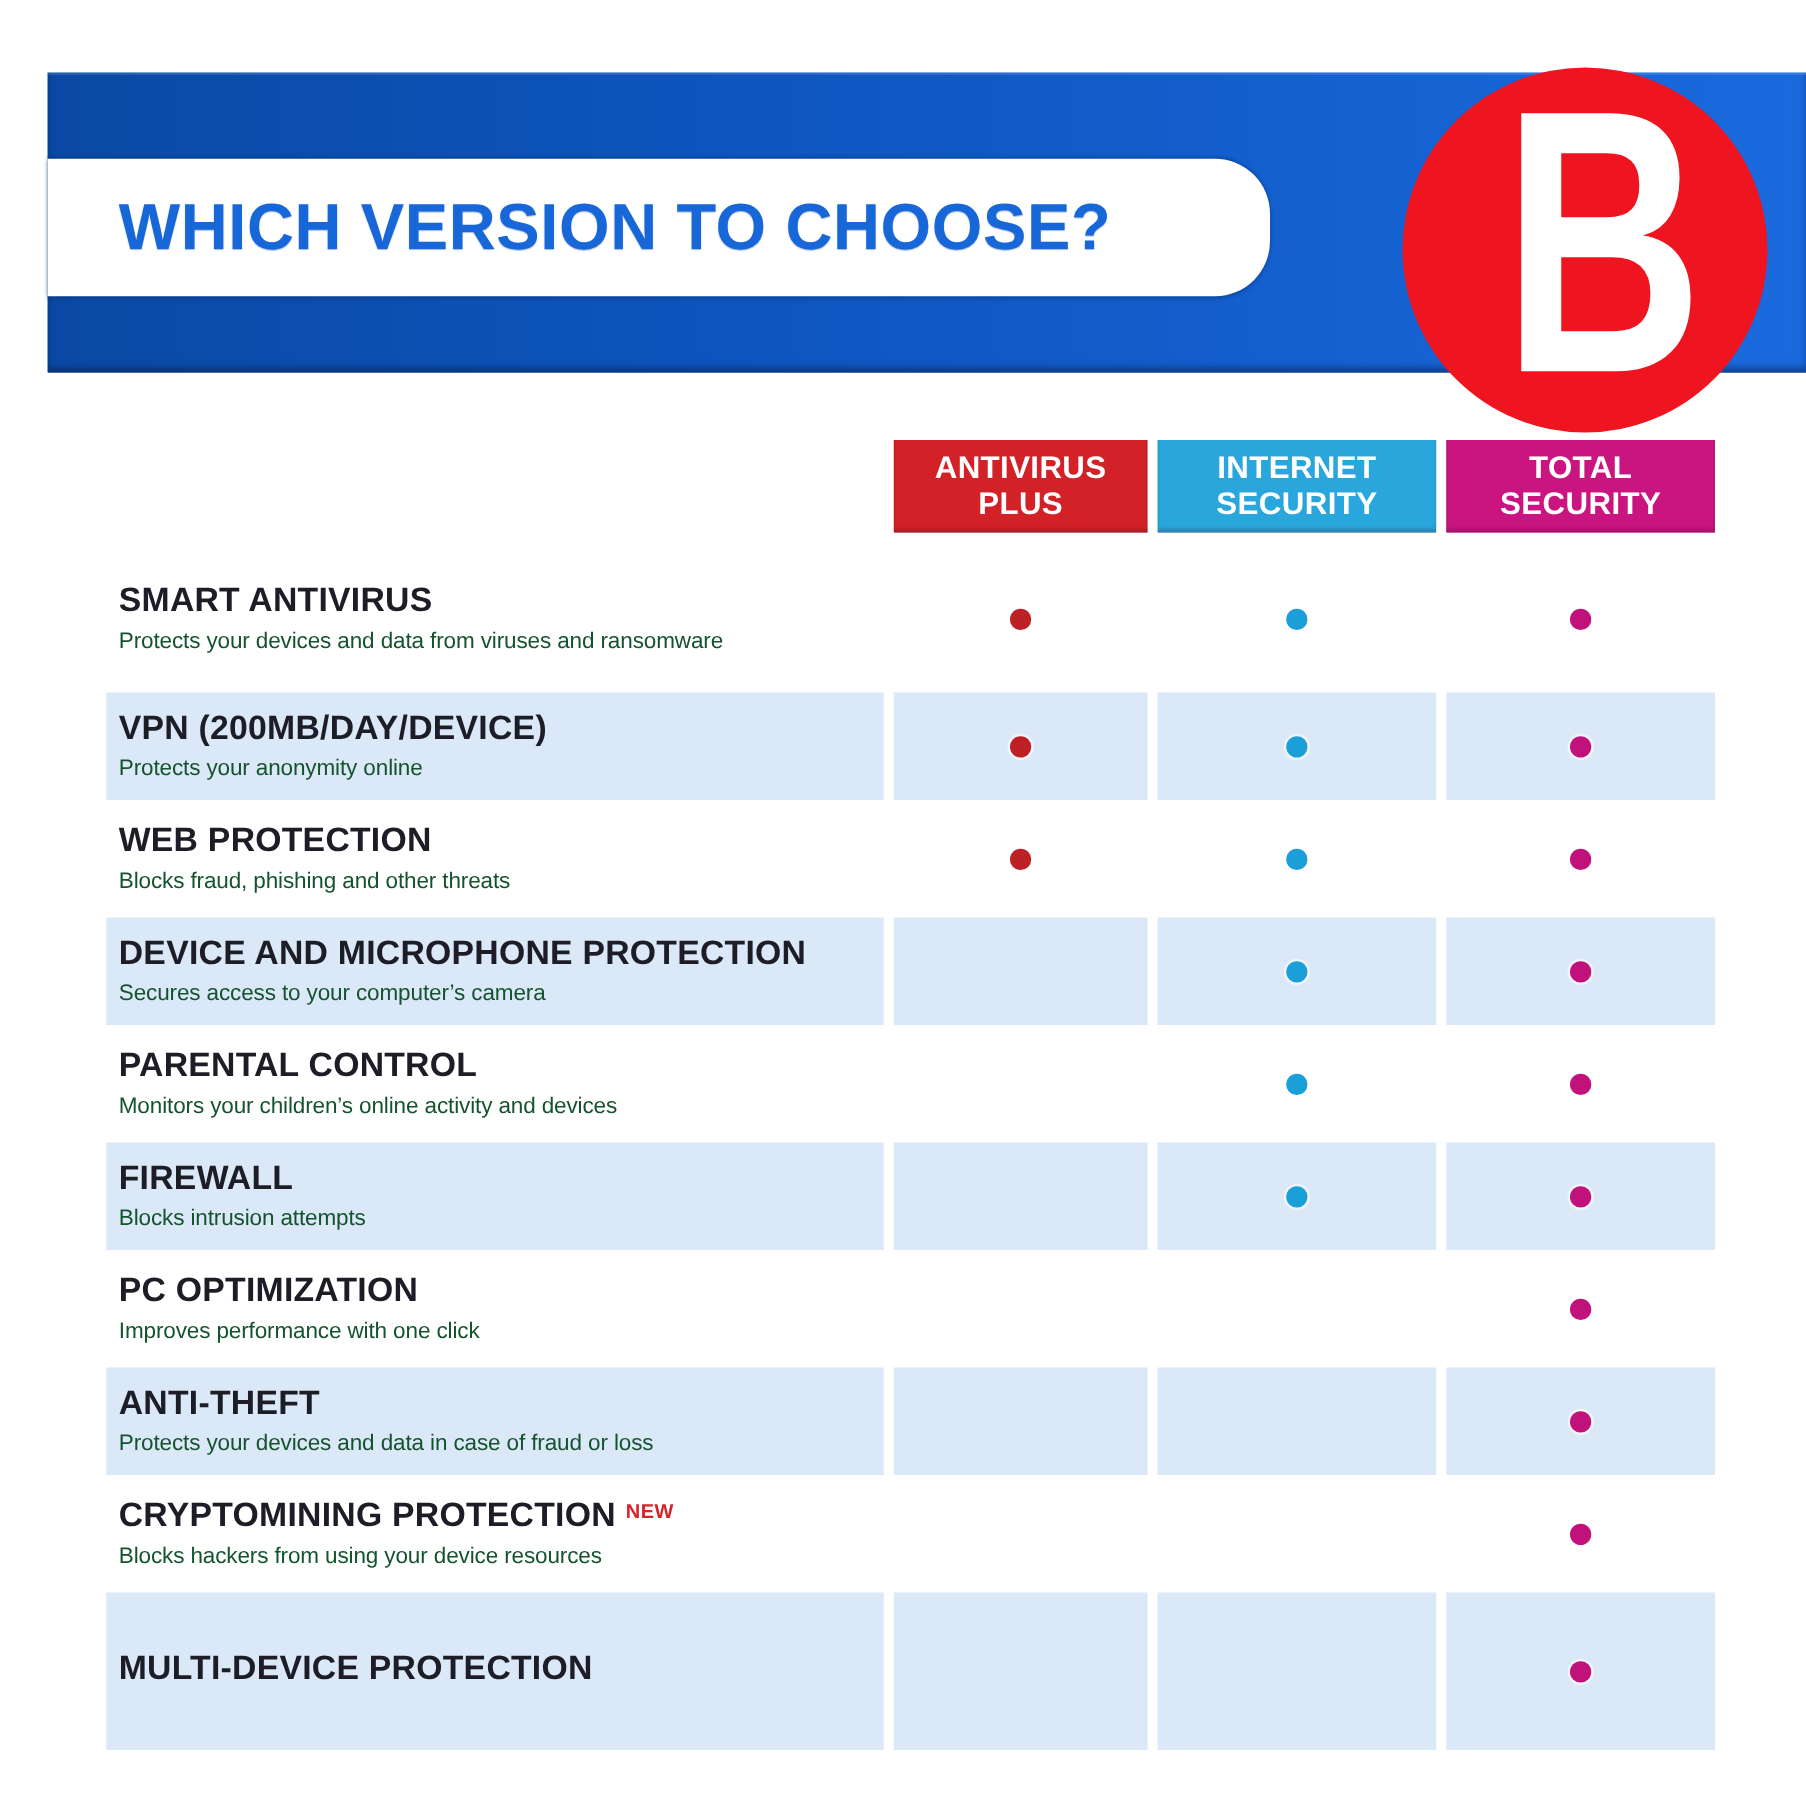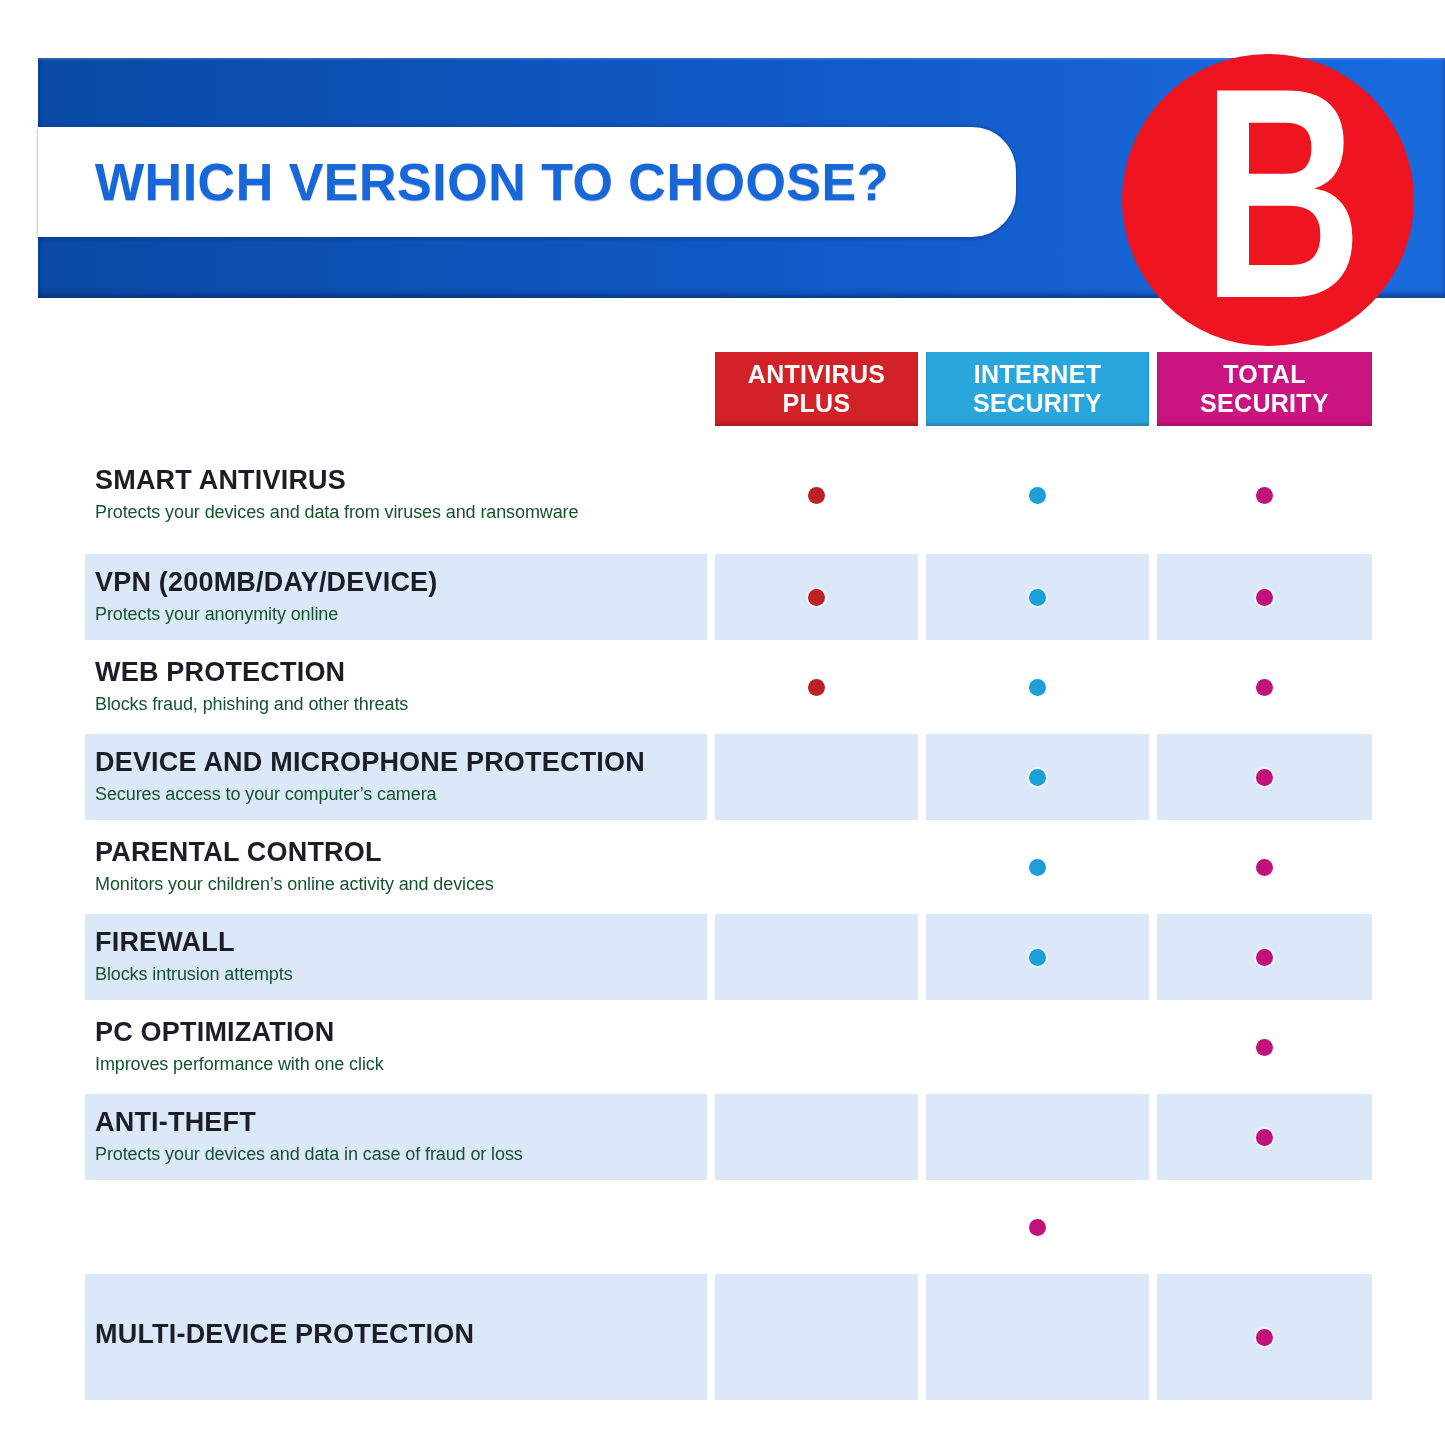--- a/index.html
+++ b/index.html
@@ -213,20 +213,24 @@
       <div class="f-desc">Protects your devices and data in case of fraud or loss</div>
     </div>
     <div class="cell dot-cell"></div>
     <div class="cell dot-cell"></div>
     <div class="cell dot-cell">
         <span class="dot" style="background: rgb(192, 18, 122);"></span>
       </div>
   </div>
 
   <div class="row">
+    <div class="cell text-cell">
+      <div class="f-name"><span class="f-name-text">CRYPTOMINING PROTECTION</span><sup class="f-badge">NEW</sup></div>
+      <div class="f-desc">Blocks hackers from using your device resources</div>
+    </div>
     <div class="cell dot-cell"></div>
     <div class="cell dot-cell"></div>
     <div class="cell dot-cell">
         <span class="dot" style="background: rgb(192, 18, 122);"></span>
       </div>
   </div>
 
   <div class="row shaded tall">
     <div class="cell text-cell">
       <div class="f-name"><span class="f-name-text">MULTI-DEVICE PROTECTION</span></div>

